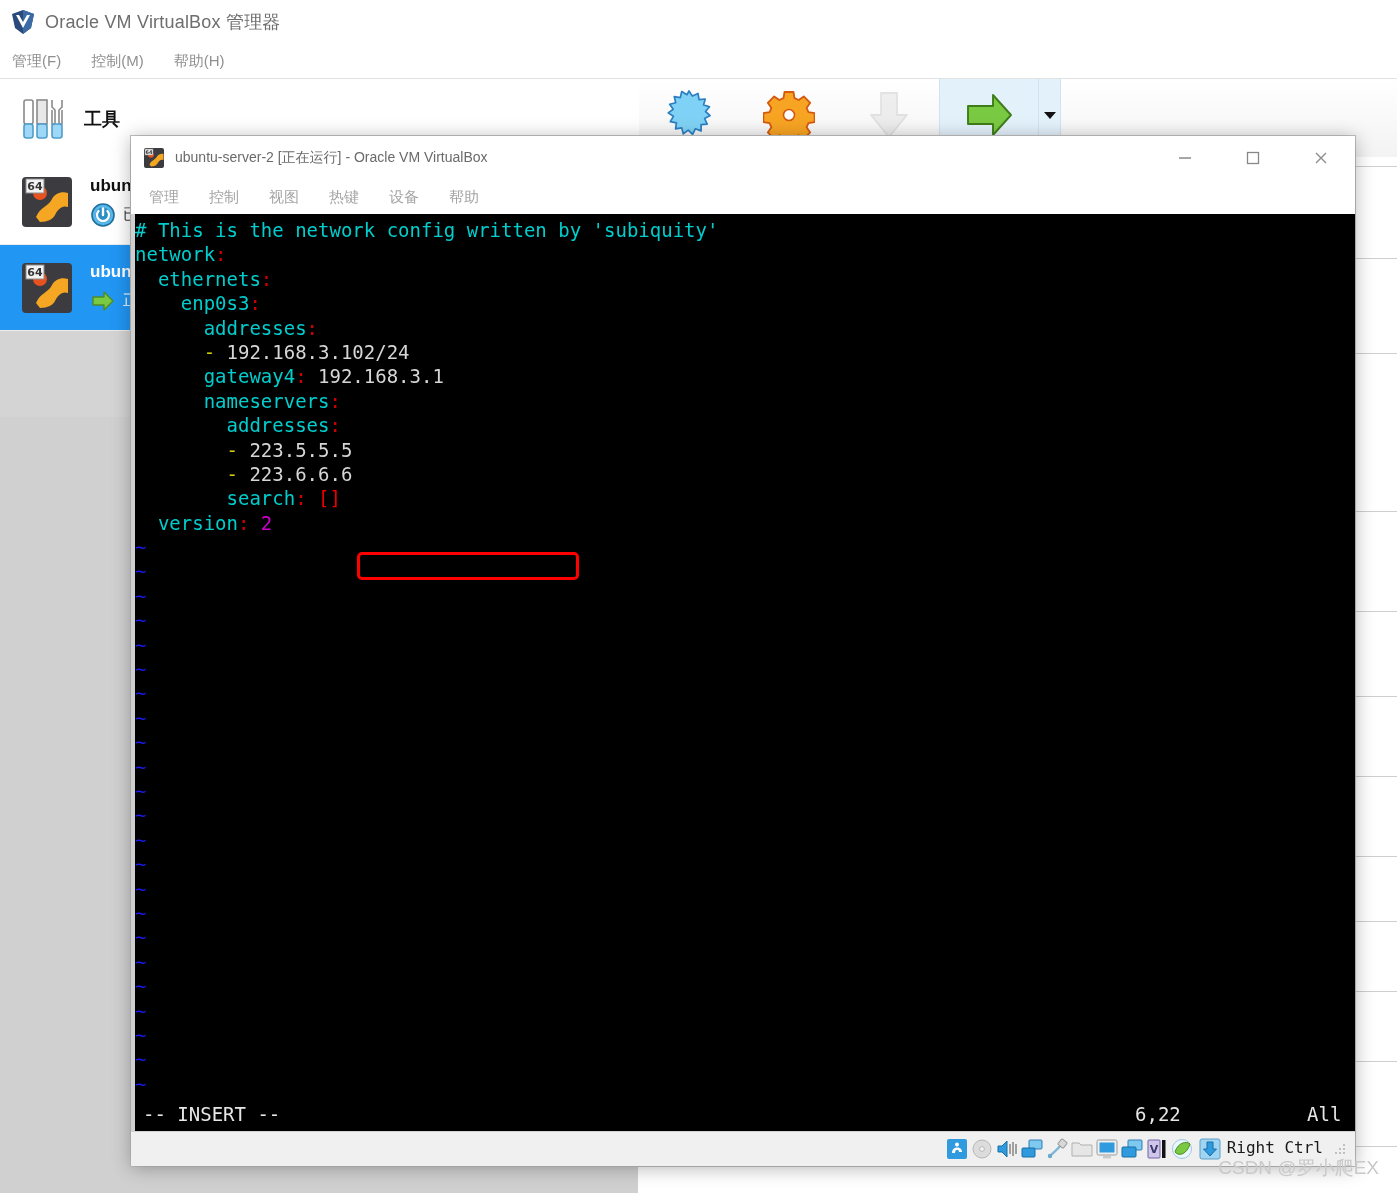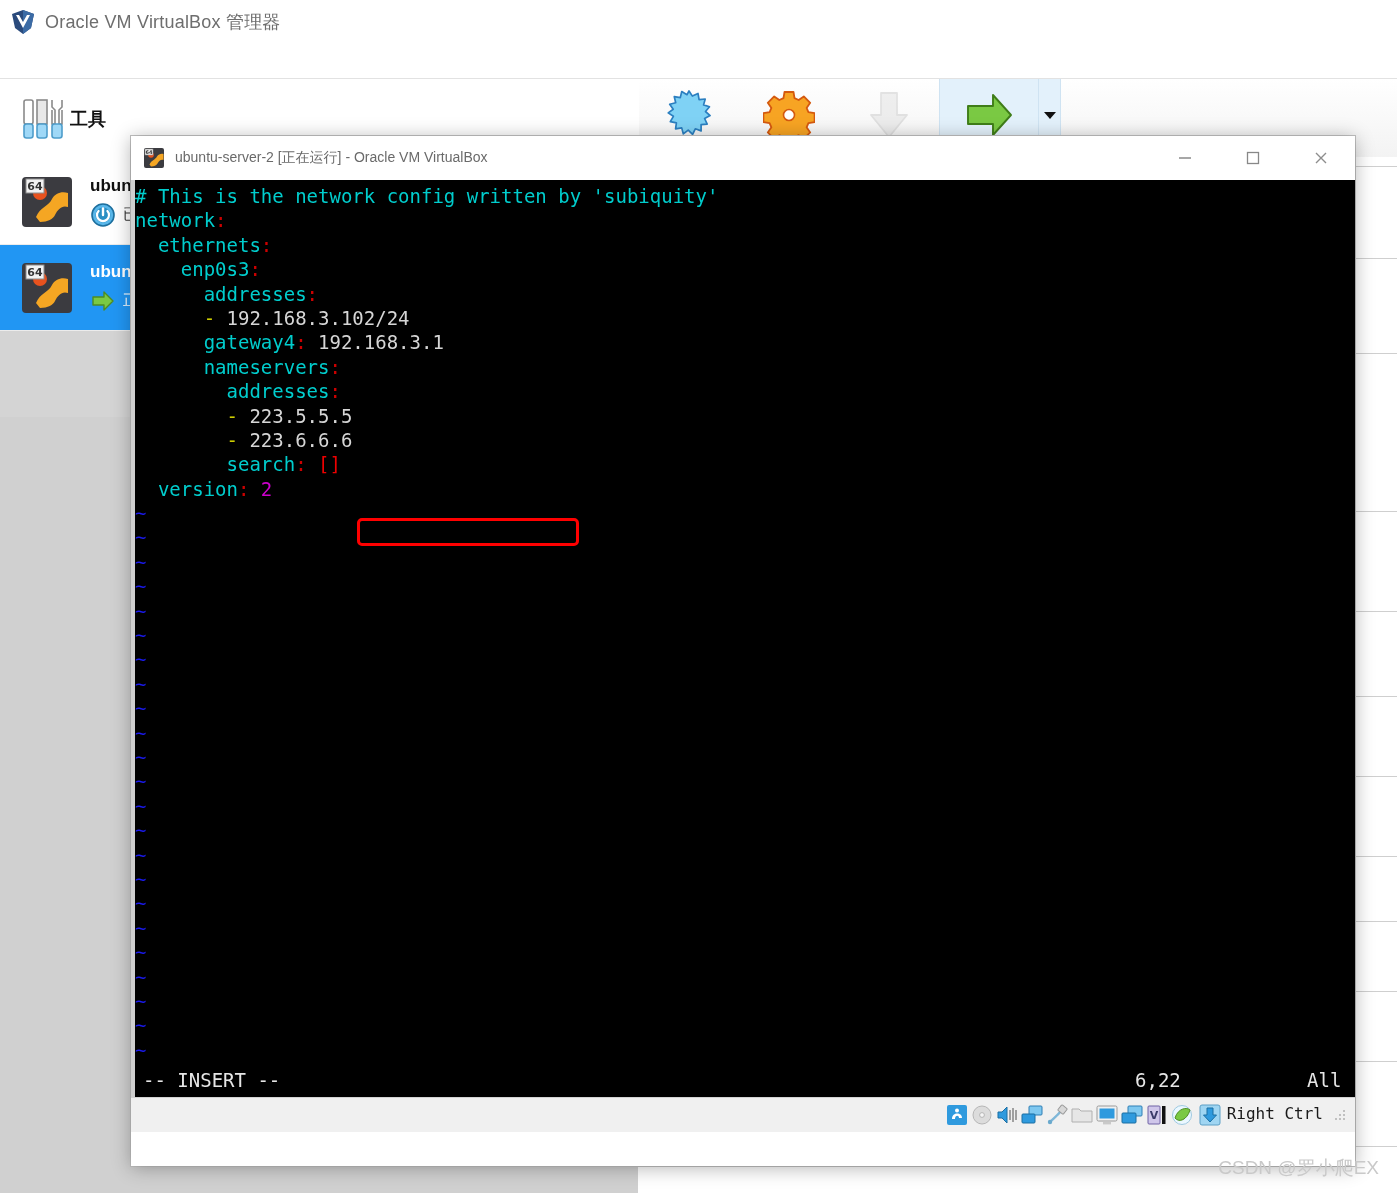--- a/index.html
+++ b/index.html
@@ -38,21 +38,21 @@
   .vm-pane {
     position: absolute; left: 0; top: 0; width: 638px; height: 1115px;
     background: #d4d4d4; border-right: 1px solid #c9c9c9;
   }
   .tools-row {
     position: absolute; left: 0; top: 0; width: 638px; height: 80px;
     background: #ffffff; display: flex; align-items: center; padding-left: 16px;
   }
   .tools-icon { width: 54px; height: 54px; flex: 0 0 auto; }
   .tools-label {
-    font-size: 18px; font-weight: bold; color: #111; 
+    font-size: 18px; font-weight: bold; color: #111; margin-left: 14px;
   }
   .vm-list { position: absolute; left: 0; top: 80px; width: 638px; }
   .vm-row {
     height: 86px; display: flex; align-items: center; padding-left: 18px;
     background: #ffffff; border-bottom: 1px solid #ececec;
   }
   .vm-row.selected { background: #2196f3; }
   .vm-os-icon { width: 58px; height: 58px; flex: 0 0 auto; }
   .vm-text { margin-left: 14px; min-width: 0; }
   .vm-name {
@@ -192,20 +192,25 @@
 
   <div class="mgr-titlebar">
     <svg class="mgr-logo" viewBox="0 0 26 26">
       <path d="M13 1 L24 5 L21 19 L13 25 L5 19 L2 5 Z" fill="#2a4a7c"></path>
       <path d="M13 1 L24 5 L21 19 L13 25 Z" fill="#3b6ba5"></path>
       <path d="M9 6 L13 13 L17 6 L20 6 L13 19 L6 6 Z" fill="#ffffff"></path>
     </svg>
     <span class="mgr-title">Oracle VM VirtualBox 管理器</span>
   </div>
 
+  <div class="mgr-menubar">
+    <span class="mgr-menu">管理(F)</span>
+    <span class="mgr-menu">控制(M)</span>
+    <span class="mgr-menu">帮助(H)</span>
+  </div>
 
   <div class="mgr-body">
 
     <div class="vm-pane">
       <div class="tools-row">
         <svg class="tools-icon" viewBox="0 0 54 54">
           <rect x="8" y="8" width="9" height="24" rx="2" fill="#ffffff" stroke="#8a8a8a" stroke-width="1.6"></rect>
           <rect x="8" y="32" width="9" height="14" rx="2.5" fill="#9fd8f7" stroke="#4e9dcb" stroke-width="1.6"></rect>
           <rect x="21" y="8" width="10" height="24" fill="#e8e8e8" stroke="#8a8a8a" stroke-width="1.6"></rect>
           <rect x="21" y="32" width="10" height="14" rx="2.5" fill="#9fd8f7" stroke="#4e9dcb" stroke-width="1.6"></rect>
@@ -342,20 +347,28 @@
           </svg>
         </div>
         <div class="wbtn">
           <svg width="16" height="16" viewBox="0 0 16 16">
             <path d="M3 3 L13 13 M13 3 L3 13" stroke="#8d8d8d" stroke-width="1.4"></path>
           </svg>
         </div>
       </div>
     </div>
 
+    <div class="vmwin-menubar">
+      <span class="vmwin-menu">管理</span>
+      <span class="vmwin-menu">控制</span>
+      <span class="vmwin-menu">视图</span>
+      <span class="vmwin-menu">热键</span>
+      <span class="vmwin-menu">设备</span>
+      <span class="vmwin-menu">帮助</span>
+    </div>
 
     <div class="screen">
       <div class="term" id="term"><div class="ln"><span class="c-key"># This is the network config written by 'subiquity'</span></div><div class="ln"><span class="c-key">network</span><span class="c-punct">:</span></div><div class="ln"><span class="c-key">  ethernets</span><span class="c-punct">:</span></div><div class="ln"><span class="c-key">    enp0s3</span><span class="c-punct">:</span></div><div class="ln"><span class="c-key">      addresses</span><span class="c-punct">:</span></div><div class="ln"><span class="c-dash">      -</span><span class="c-val"> 192.168.3.102/24</span></div><div class="ln"><span class="c-key">      gateway4</span><span class="c-punct">:</span><span class="c-val"> 192.168.3.1</span></div><div class="ln"><span class="c-key">      nameservers</span><span class="c-punct">:</span></div><div class="ln"><span class="c-key">        addresses</span><span class="c-punct">:</span></div><div class="ln"><span class="c-dash">        -</span><span class="c-val"> 223.5.5.5</span></div><div class="ln"><span class="c-dash">        -</span><span class="c-val"> 223.6.6.6</span></div><div class="ln"><span class="c-key">        search</span><span class="c-punct">:</span><span class="c-brk"> []</span></div><div class="ln"><span class="c-key">  version</span><span class="c-punct">:</span><span class="c-num"> 2</span></div><div class="ln"><span class="c-tilde">~</span></div><div class="ln"><span class="c-tilde">~</span></div><div class="ln"><span class="c-tilde">~</span></div><div class="ln"><span class="c-tilde">~</span></div><div class="ln"><span class="c-tilde">~</span></div><div class="ln"><span class="c-tilde">~</span></div><div class="ln"><span class="c-tilde">~</span></div><div class="ln"><span class="c-tilde">~</span></div><div class="ln"><span class="c-tilde">~</span></div><div class="ln"><span class="c-tilde">~</span></div><div class="ln"><span class="c-tilde">~</span></div><div class="ln"><span class="c-tilde">~</span></div><div class="ln"><span class="c-tilde">~</span></div><div class="ln"><span class="c-tilde">~</span></div><div class="ln"><span class="c-tilde">~</span></div><div class="ln"><span class="c-tilde">~</span></div><div class="ln"><span class="c-tilde">~</span></div><div class="ln"><span class="c-tilde">~</span></div><div class="ln"><span class="c-tilde">~</span></div><div class="ln"><span class="c-tilde">~</span></div><div class="ln"><span class="c-tilde">~</span></div><div class="ln"><span class="c-tilde">~</span></div><div class="ln"><span class="c-tilde">~</span></div></div>
       <div class="hl-box"></div>
       <div class="term-status">
         <span class="st-mode">-- INSERT --</span>
         <span class="st-pos">6,22</span>
         <span class="st-all">All</span>
       </div>
     </div>

